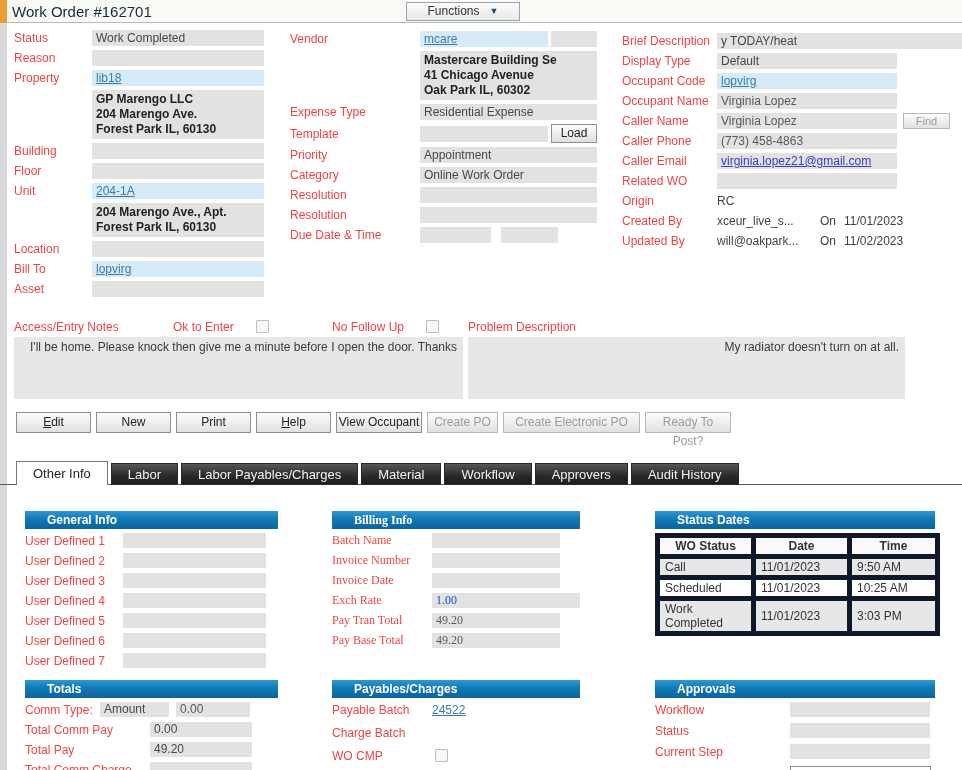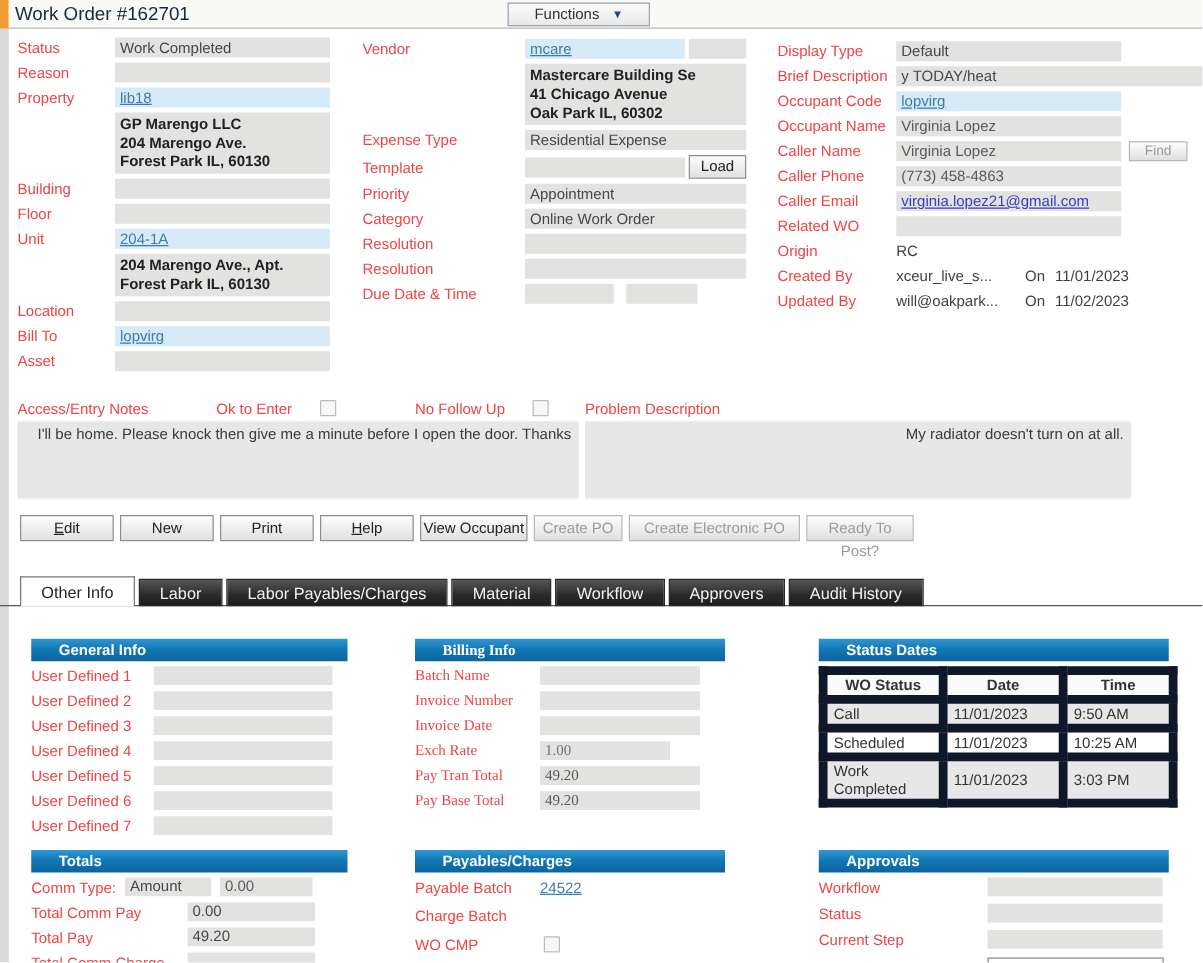--- a/index.html
+++ b/index.html
@@ -51,21 +51,21 @@
 
   
   .sec { position:absolute; }
   .sechead { height:18px; background:linear-gradient(#2f97d3,#1179b6 45%,#0b639e); color:#fff;
              font-weight:bold; line-height:18px; padding-left:22px; margin-bottom:4px; }
   .srow { display:flex; align-items:center; height:15px; margin-bottom:5px; }
   .srow .fld { height:15px; line-height:15px; }
 
   
   table.sd { border-collapse:collapse; width:100%; table-layout:fixed; }
-  table.sd th, table.sd td { border:7px solid #0f172a; font-size:12px; padding:1px 5px; color:#333; }
+  table.sd th, table.sd td { border:5px solid #0f172a; font-size:12px; padding:1px 5px; color:#333; }
   table.sd th { font-weight:bold; text-align:center; background:#fafafa; }
   table.sd td { background:#fff; }
   table.sd tr.alt td { background:#e7e7e7; }
 </style>
 </head>
 <body>
 
 <div id="page">
 
   <div class="accent"></div>
@@ -162,26 +162,26 @@
     </div>
     <div class="row">
       <span class="lbl lw130">Due Date &amp; Time</span>
       <span class="fld" style="width:71px;"></span>
       <span class="fld" style="width:57px; margin-left:10px;"></span>
     </div>
   </div>
 
   <div class="col" style="left:622px; top:33px; width:340px;">
     <div class="row">
+      <span class="lbl lw95">Brief Description</span>
+      <span class="fld" style="width:245px;">y TODAY/heat</span>
+    </div>
+    <div class="row">
       <span class="lbl lw95">Display Type</span>
       <span class="fld" style="width:180px;">Default</span>
-    </div>
-    <div class="row">
-      <span class="lbl lw95">Brief Description</span>
-      <span class="fld" style="width:245px;">y TODAY/heat</span>
     </div>
     <div class="row">
       <span class="lbl lw95">Occupant Code</span>
       <span class="fld blue" style="width:180px;"><a class="link">lopvirg</a></span>
     </div>
     <div class="row">
       <span class="lbl lw95">Occupant Name</span>
       <span class="fld" style="width:180px; color:#5a5a5a;">Virginia Lopez</span>
     </div>
     <div class="row">
@@ -297,21 +297,21 @@
     <div class="srow">
         <span class="lbl" style="width:100px;">Invoice Number</span>
         <span class="fld" style="width:128px;"></span>
       </div>
     <div class="srow">
         <span class="lbl" style="width:100px;">Invoice Date</span>
         <span class="fld" style="width:128px;"></span>
       </div>
     <div class="srow">
         <span class="lbl" style="width:100px;">Exch Rate</span>
-        <span class="fld" style="width:104px; color:#737373;">1.00</span>
+        <span class="fld" style="width:148px; color:#1d4ed8;">1.00</span>
       </div>
     <div class="srow">
         <span class="lbl" style="width:100px;">Pay Tran Total</span>
         <span class="fld" style="width:128px; color:#5a5a5a;">49.20</span>
       </div>
     <div class="srow">
         <span class="lbl" style="width:100px;">Pay Base Total</span>
         <span class="fld" style="width:128px; color:#5a5a5a;">49.20</span>
       </div>
   </div>

